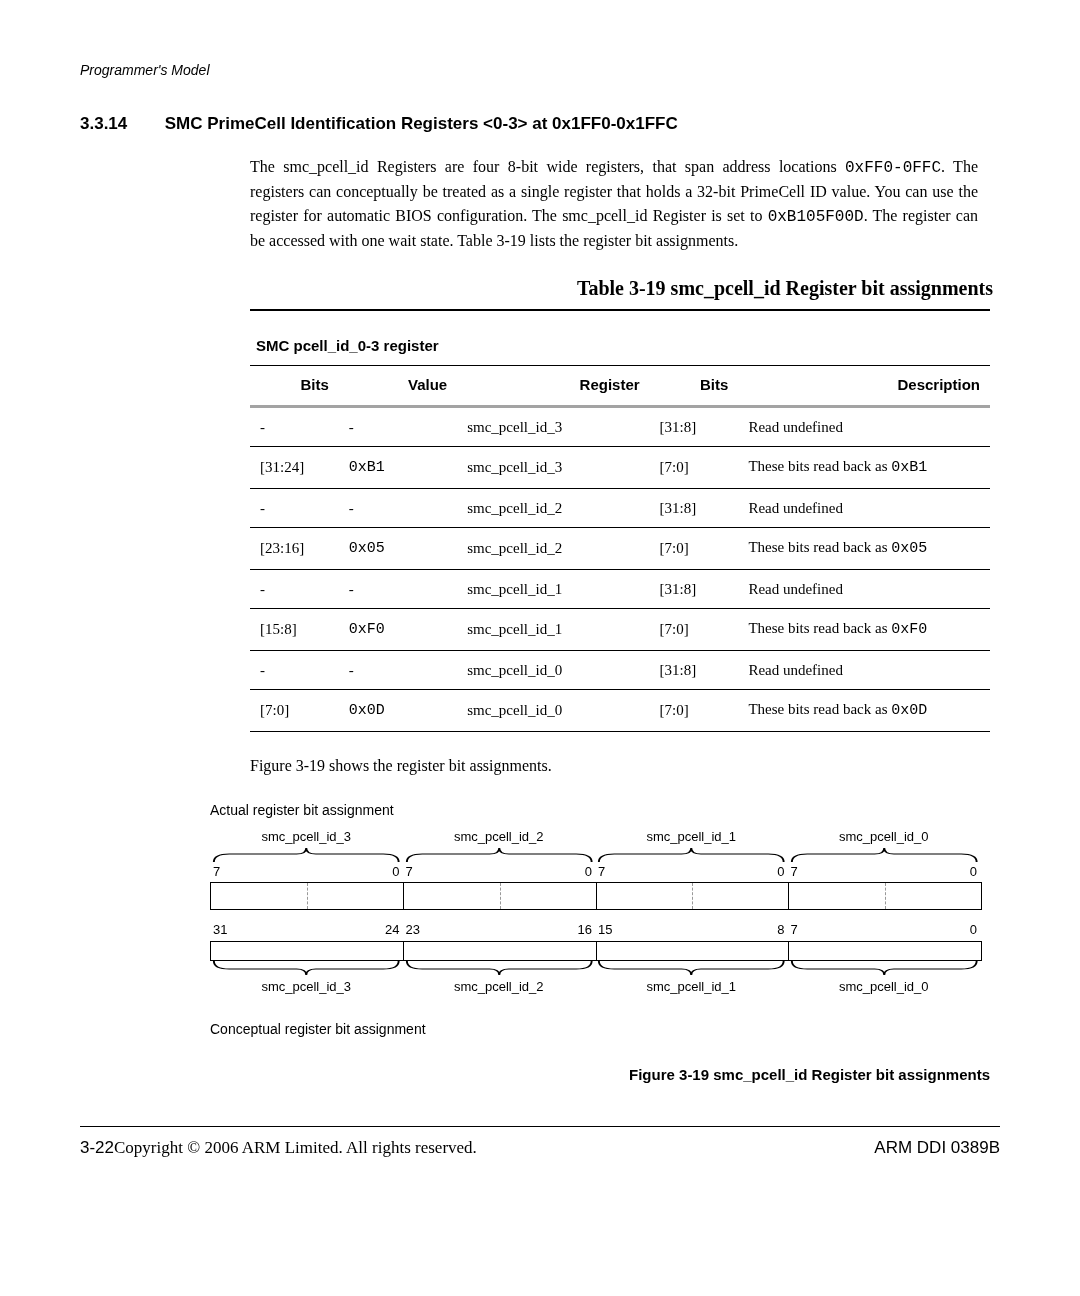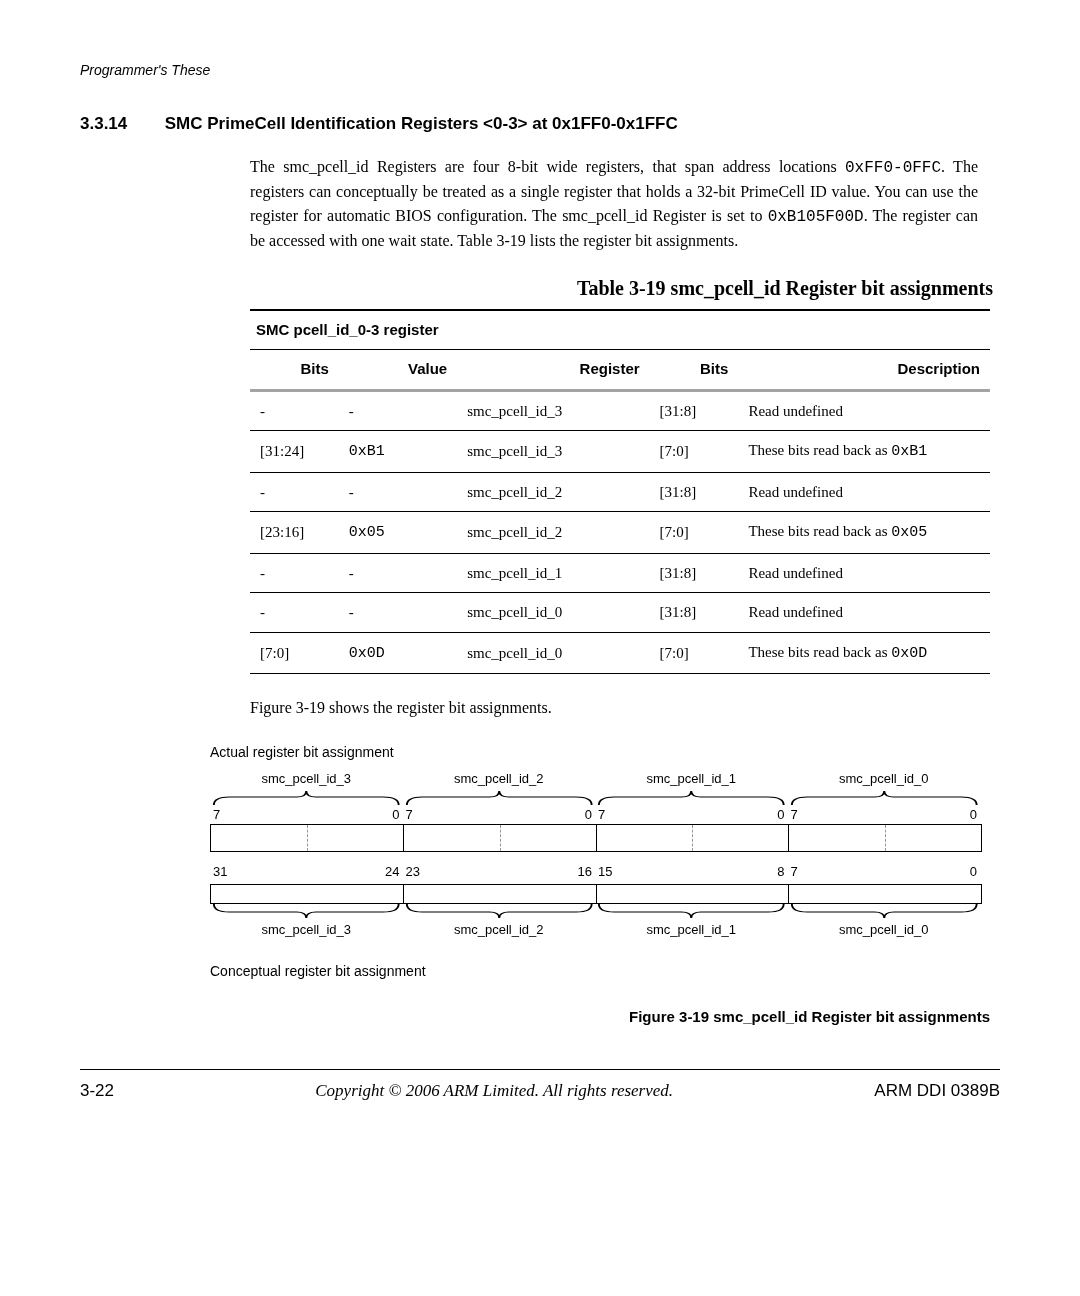--- a/index.html
+++ b/index.html
@@ -48,21 +48,21 @@
   .reg-table {
     margin-left: 170px;
     margin-right: 10px;
     border-top: 2px solid #000;
     border-bottom: 1px solid #000;
   }
   .reg-table-title {
     font-family: "Helvetica", Arial, sans-serif;
     font-weight: bold;
     font-size: 15px;
-    padding: 8px 0 8px 6px;
+    padding: 24px 0 8px 6px;
   }
   table.inner {
     width: 100%;
     border-collapse: collapse;
     font-size: 15px;
   }
   table.inner th {
     font-family: "Helvetica", Arial, sans-serif;
     font-weight: bold;
     text-align: right;
@@ -162,32 +162,30 @@
     border-top: 1px solid #000;
     padding-top: 8px;
     display: flex;
     justify-content: space-between;
     font-size: 17px;
   }
   .footer .left {
     font-family: "Helvetica", Arial, sans-serif;
   }
   .footer .center {
-    font-style: italic;
-    text-align: center;
     flex: 1;
   }
   .footer .right {
     font-family: "Helvetica", Arial, sans-serif;
   }
 </style>
 </head>
 <body>
 
-<div class="header-line">Programmer's These</div>
+<div class="header-line">Programmer's Model</div>
 
 <div class="section-heading">
   <span class="section-num">3.3.14</span>
   <span>SMC PrimeCell Identification Registers &lt;0-3&gt; at 0x1FF0-0x1FFC</span>
 </div>
 
 <p class="body-text">
   <span>The smc_pcell_id Registers are four 8-bit wide registers, that span address locations </span><span class="mono">0xFF0-0FFC</span><span>. The registers can conceptually be treated as a single register that holds a 32-bit PrimeCell ID value. You can use the register for automatic BIOS configuration. The smc_pcell_id Register is set to </span><span class="mono">0xB105F00D</span><span>. The register can be accessed with one wait state. Table 3-19 lists the register bit assignments.</span>
 </p>
 
@@ -235,20 +233,27 @@
           <td>These bits read back as <span class="mono">0x05</span></td>
         </tr>
         <tr>
           <td>-</td>
           <td>-</td>
           <td>smc_pcell_id_1</td>
           <td>[31:8]</td>
           <td>Read undefined</td>
         </tr>
         <tr>
+          <td>[15:8]</td>
+          <td><span class="mono">0xF0</span></td>
+          <td>smc_pcell_id_1</td>
+          <td>[7:0]</td>
+          <td>These bits read back as <span class="mono">0xF0</span></td>
+        </tr>
+        <tr>
           <td>-</td>
           <td>-</td>
           <td>smc_pcell_id_0</td>
           <td>[31:8]</td>
           <td>Read undefined</td>
         </tr>
         <tr>
           <td>[7:0]</td>
           <td><span class="mono">0x0D</span></td>
           <td>smc_pcell_id_0</td>

